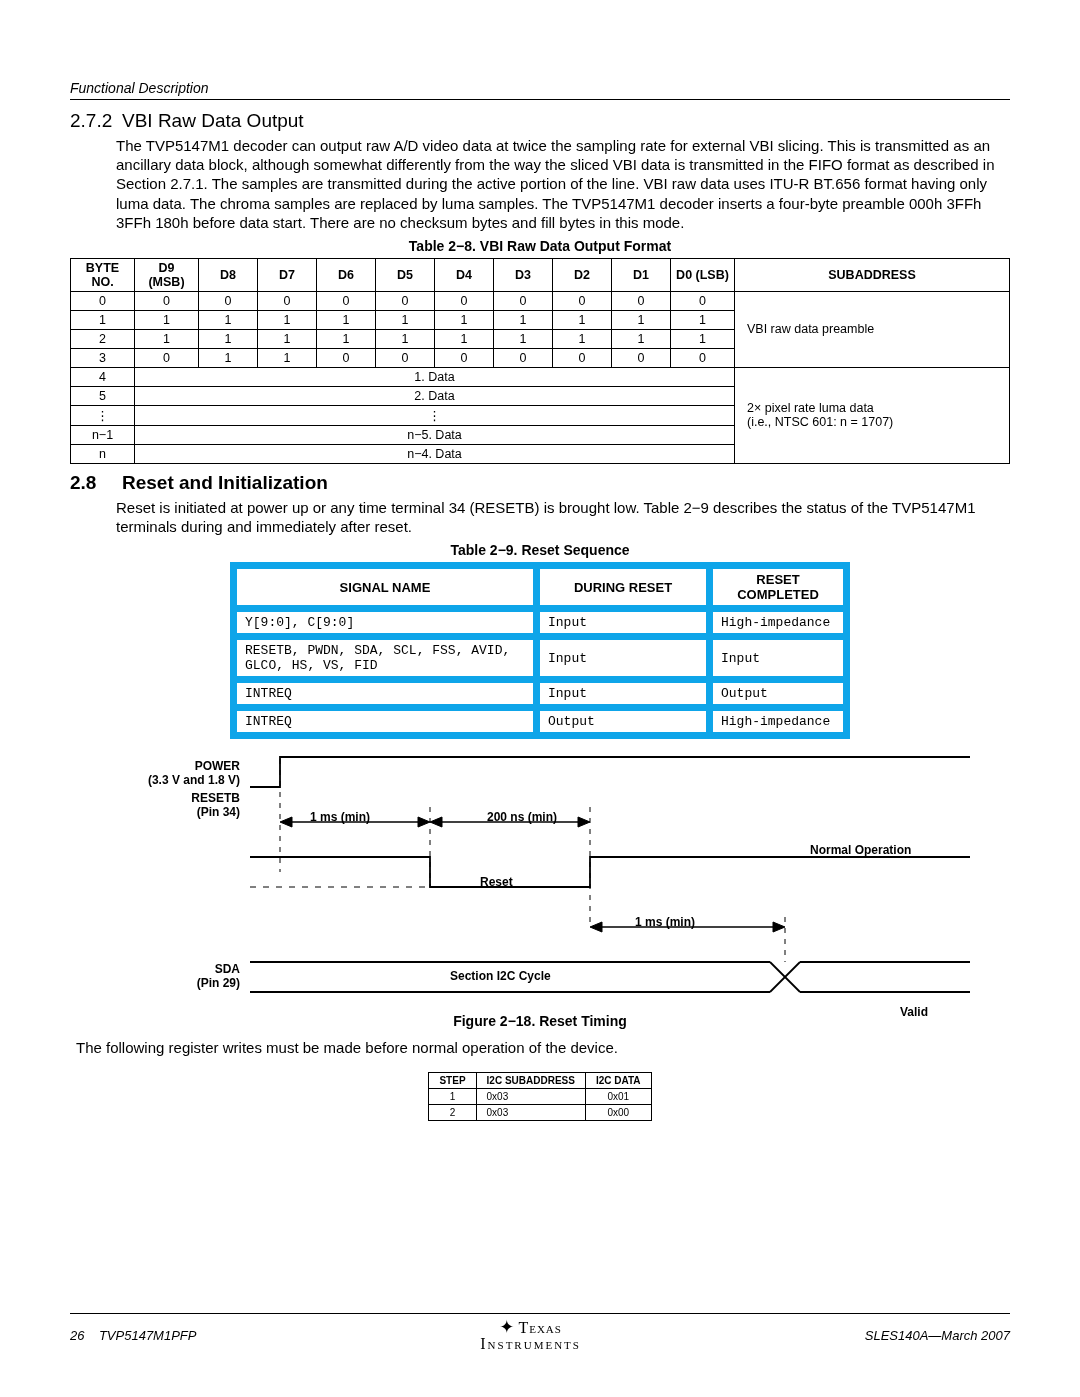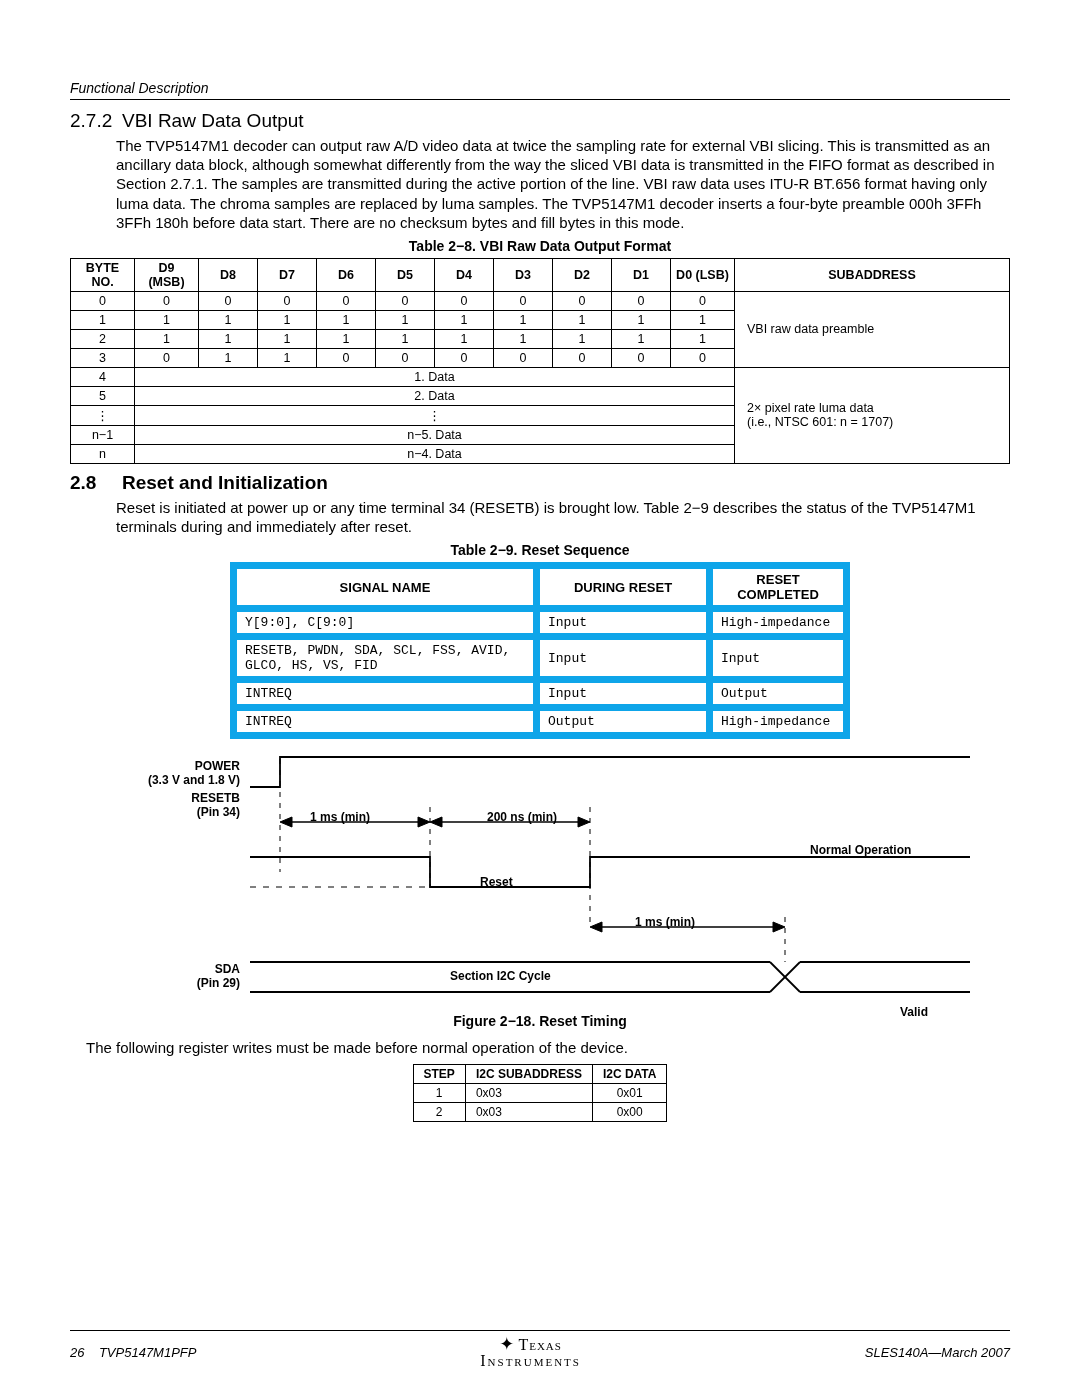--- a/index.html
+++ b/index.html
@@ -47,27 +47,27 @@
   }
   table { border-collapse: collapse; }
   .tbl1 { width: 100%; font-size: 12.5px; }
   .tbl1 th, .tbl1 td { border: 1px solid #000; text-align: center; padding: 2px 4px; }
   .tbl1 th { font-weight: bold; }
   .tbl1 .desc { text-align: left; padding-left: 12px; font-size:12.5px;}
   .tbl2 { margin: 0 auto; font-size: 13px; width: 620px; }
   .tbl2 th, .tbl2 td { border: 7px solid #0ea5e9; padding: 3px 8px; }
   .tbl2 th { text-align: center; }
   .tbl2 td { text-align: left; font-family: Liberation Mono, monospace; }
-  .tbl3 { margin: 8px auto; font-size: 12px; padding-left: 19px; }
+  .tbl3 { margin: 16px auto; font-size: 10px; padding-left: 19px; }
   .tbl3 th, .tbl3 td { border: 1px solid #000; padding: 2px 10px; text-align:center;}
   .tbl3 td.sub { text-align:left; }
   .fig-caption { text-align:center; font-weight:bold; font-size:14px; margin:6px 0 10px 0;}
   .footer {
     position: absolute;
-    left: 70px; right: 70px; bottom: 28px;
+    left: 70px; right: 70px; bottom: 45px;
     border-top: 1.5px solid #000;
     padding-top: 4px;
     display:flex; justify-content:space-between; align-items:center;
     font-size: 13px;
   }
   .footer .left { font-style: italic; }
   .footer .logo { font-family: serif; font-size:16px; text-align:center; line-height:1;}
   .footer .logo .ti1 { font-variant: small-caps; letter-spacing:1px;}
   
   .timing {
@@ -285,21 +285,21 @@
     <div class="tnote" style="left:417px; top:63px;">200 ns (min)</div>
     <div class="tnote" style="left:565px; top:168px;">1 ms (min)</div>
     <div class="tnote" style="left:410px; top:128px;">Reset</div>
     <div class="tnote" style="left:740px; top:96px;">Normal Operation</div>
     <div class="tnote" style="left:380px; top:222px;">Section I2C Cycle</div>
     <div class="tnote" style="left:830px; top:222px;margin-top:36px;">Valid</div>
   </div>
 
   <div class="fig-caption">Figure 2−18.  Reset Timing</div>
 
-  <p style="margin:0 0 8px 16px; font-size:15px;">The following register writes must be made before normal operation of the device.</p>
+  <p style="margin:0 0 8px 6px; font-size:15px;">The following register writes must be made before normal operation of the device.</p>
 
   <table class="tbl3">
     <thead>
       <tr>
         <th>STEP</th>
         <th>I2C SUBADDRESS</th>
         <th>I2C DATA</th>
       </tr>
     </thead>
     <tbody id="t3body">

